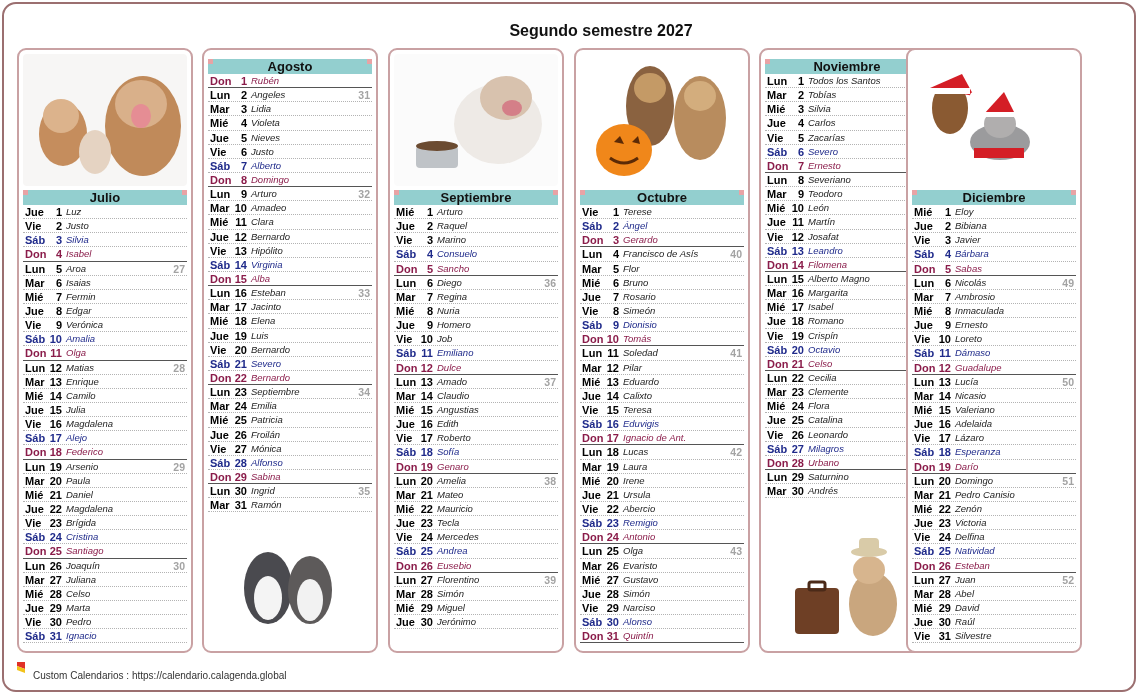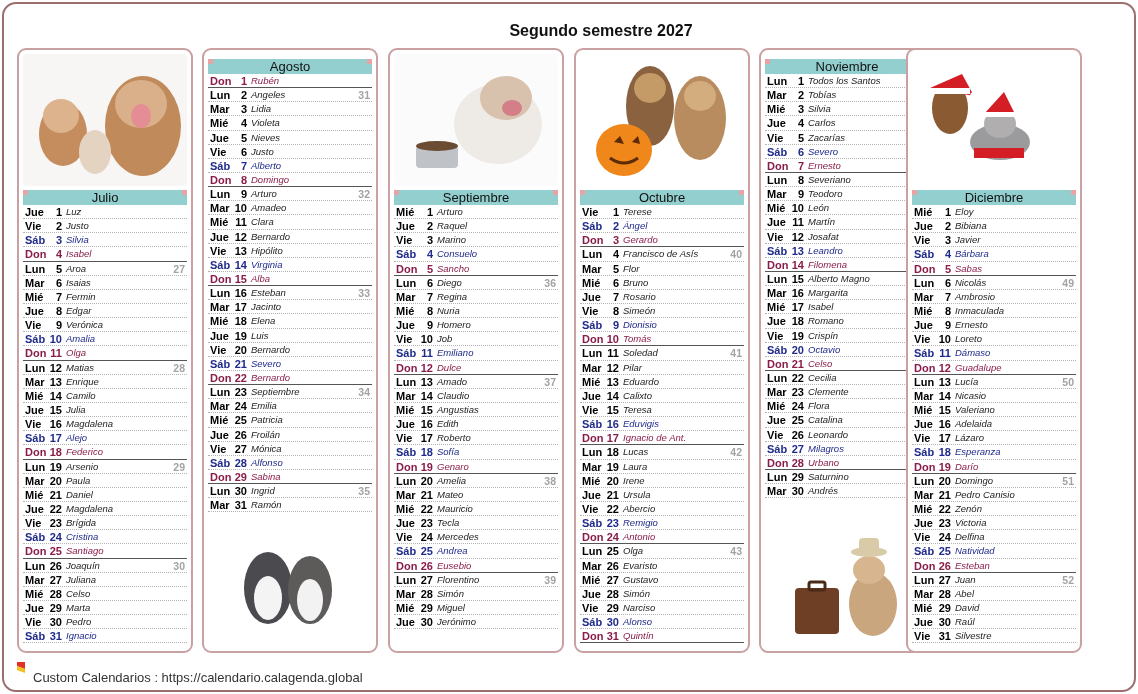--- a/index.html
+++ b/index.html
@@ -19,41 +19,41 @@
   }
   .photo {
     position: absolute; left: 4px; width: 164px; height: 132px; border-radius: 4px; overflow: hidden;
   }
   .photo-top { top: 4px; }
   .photo-bottom { bottom: 10px; height: 115px; }
   .month {
     position: absolute; left: 4px; width: 164px;
   }
   .month-head {
-    height: 15px; background: #93cfcf; text-align: center; font-weight: normal;
+    height: 15px; background: #93cfcf; text-align: center; font-weight: bold;
     font-size: 13px; line-height: 15px; color: #111; position: relative;
   }
   .month-head::before, .month-head::after {
     content: ""; position: absolute; top: 0; width: 5px; height: 5px; background: #e8a3a5;
   }
   .month-head::before { left: 0; }
   .month-head::after { right: 0; }
   .row {
     height: 14.15px; position: relative; border-bottom: 1px dotted #b3b3b3;
     font-size: 11px; line-height: 14px; white-space: nowrap;
   }
   .row.week-end { border-bottom: 1.5px solid #555; }
   .dow { position: absolute; left: 2px; font-weight: bold; width: 30px; }
   .num { position: absolute; left: 26px; width: 13px; text-align: right; font-weight: bold; }
   .saint { position: absolute; left: 43px; font-style: italic; font-size: 9.5px; color: #222; }
   .wk { position: absolute; right: 2px; font-weight: bold; color: #a3a3a3; font-size: 10.5px; }
   .sab .dow, .sab .num, .sab .saint { color: #1f2a8a; }
   .don .dow, .don .num, .don .saint { color: #8a1c4a; }
   .footer {
-    position: absolute; left: 33px; top: 670px; font-size: 13px; color: #333;
+    position: absolute; left: 33px; top: 670px; font-size: 10px; color: #333;
   }
   .footer-icon { position: absolute; left: 17px; top: 662px; width: 10px; height: 11px; }
 </style>
 </head>
 <body>
 
 <div class="frame"></div>
 <div class="title">Segundo semestre 2027</div>
 
 <div class="col" style="left:17px;">

